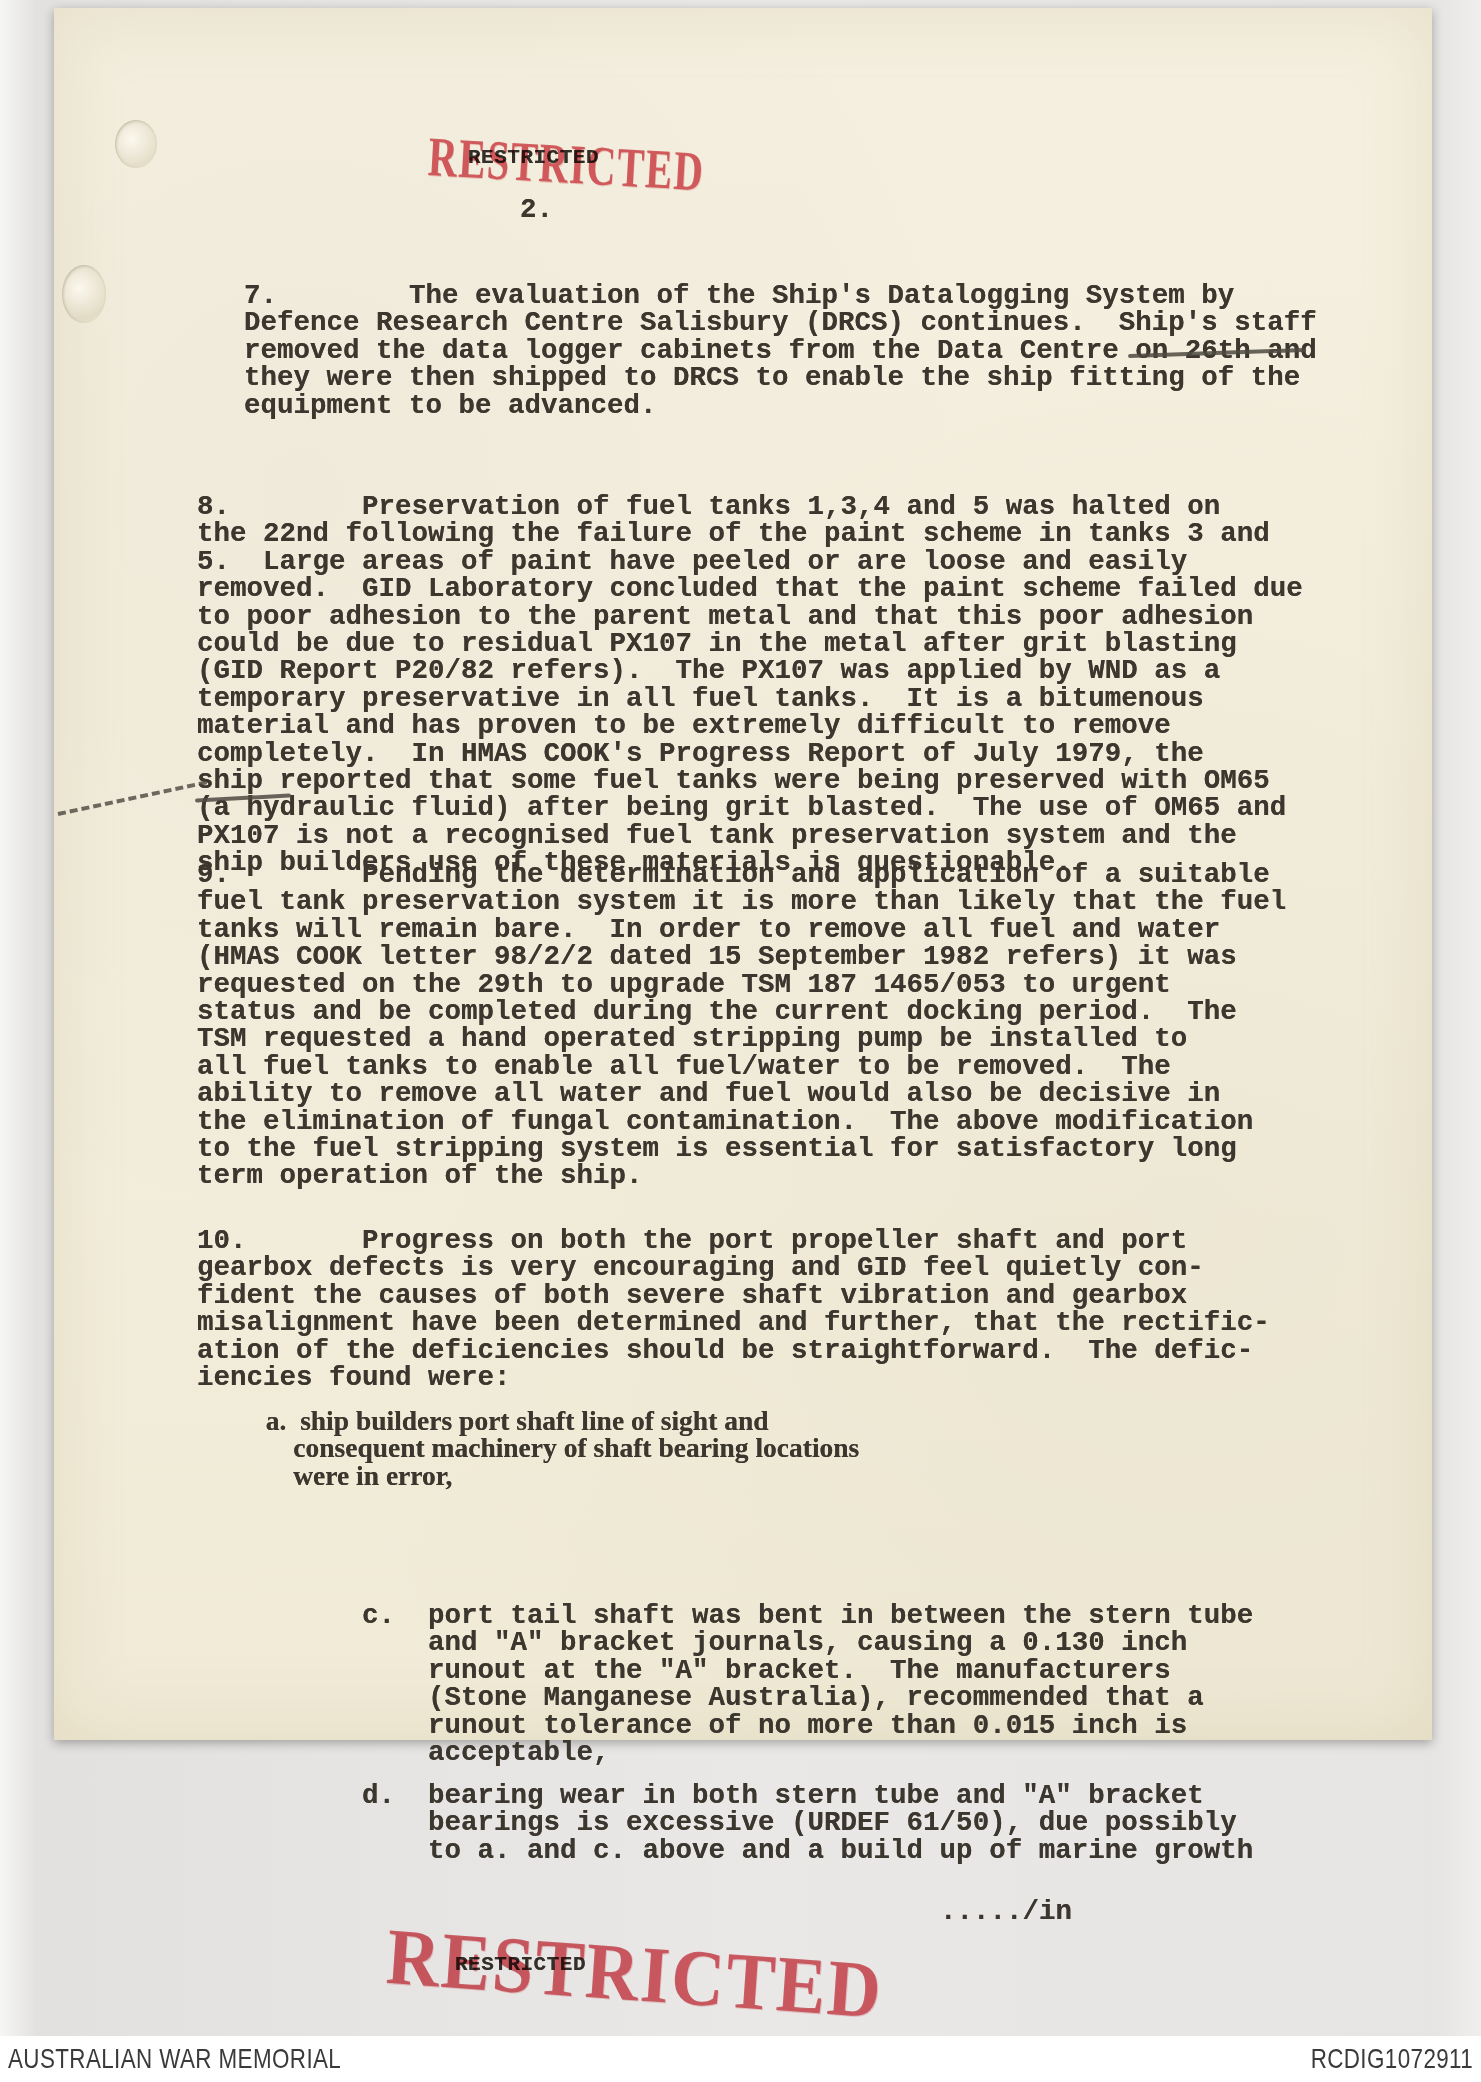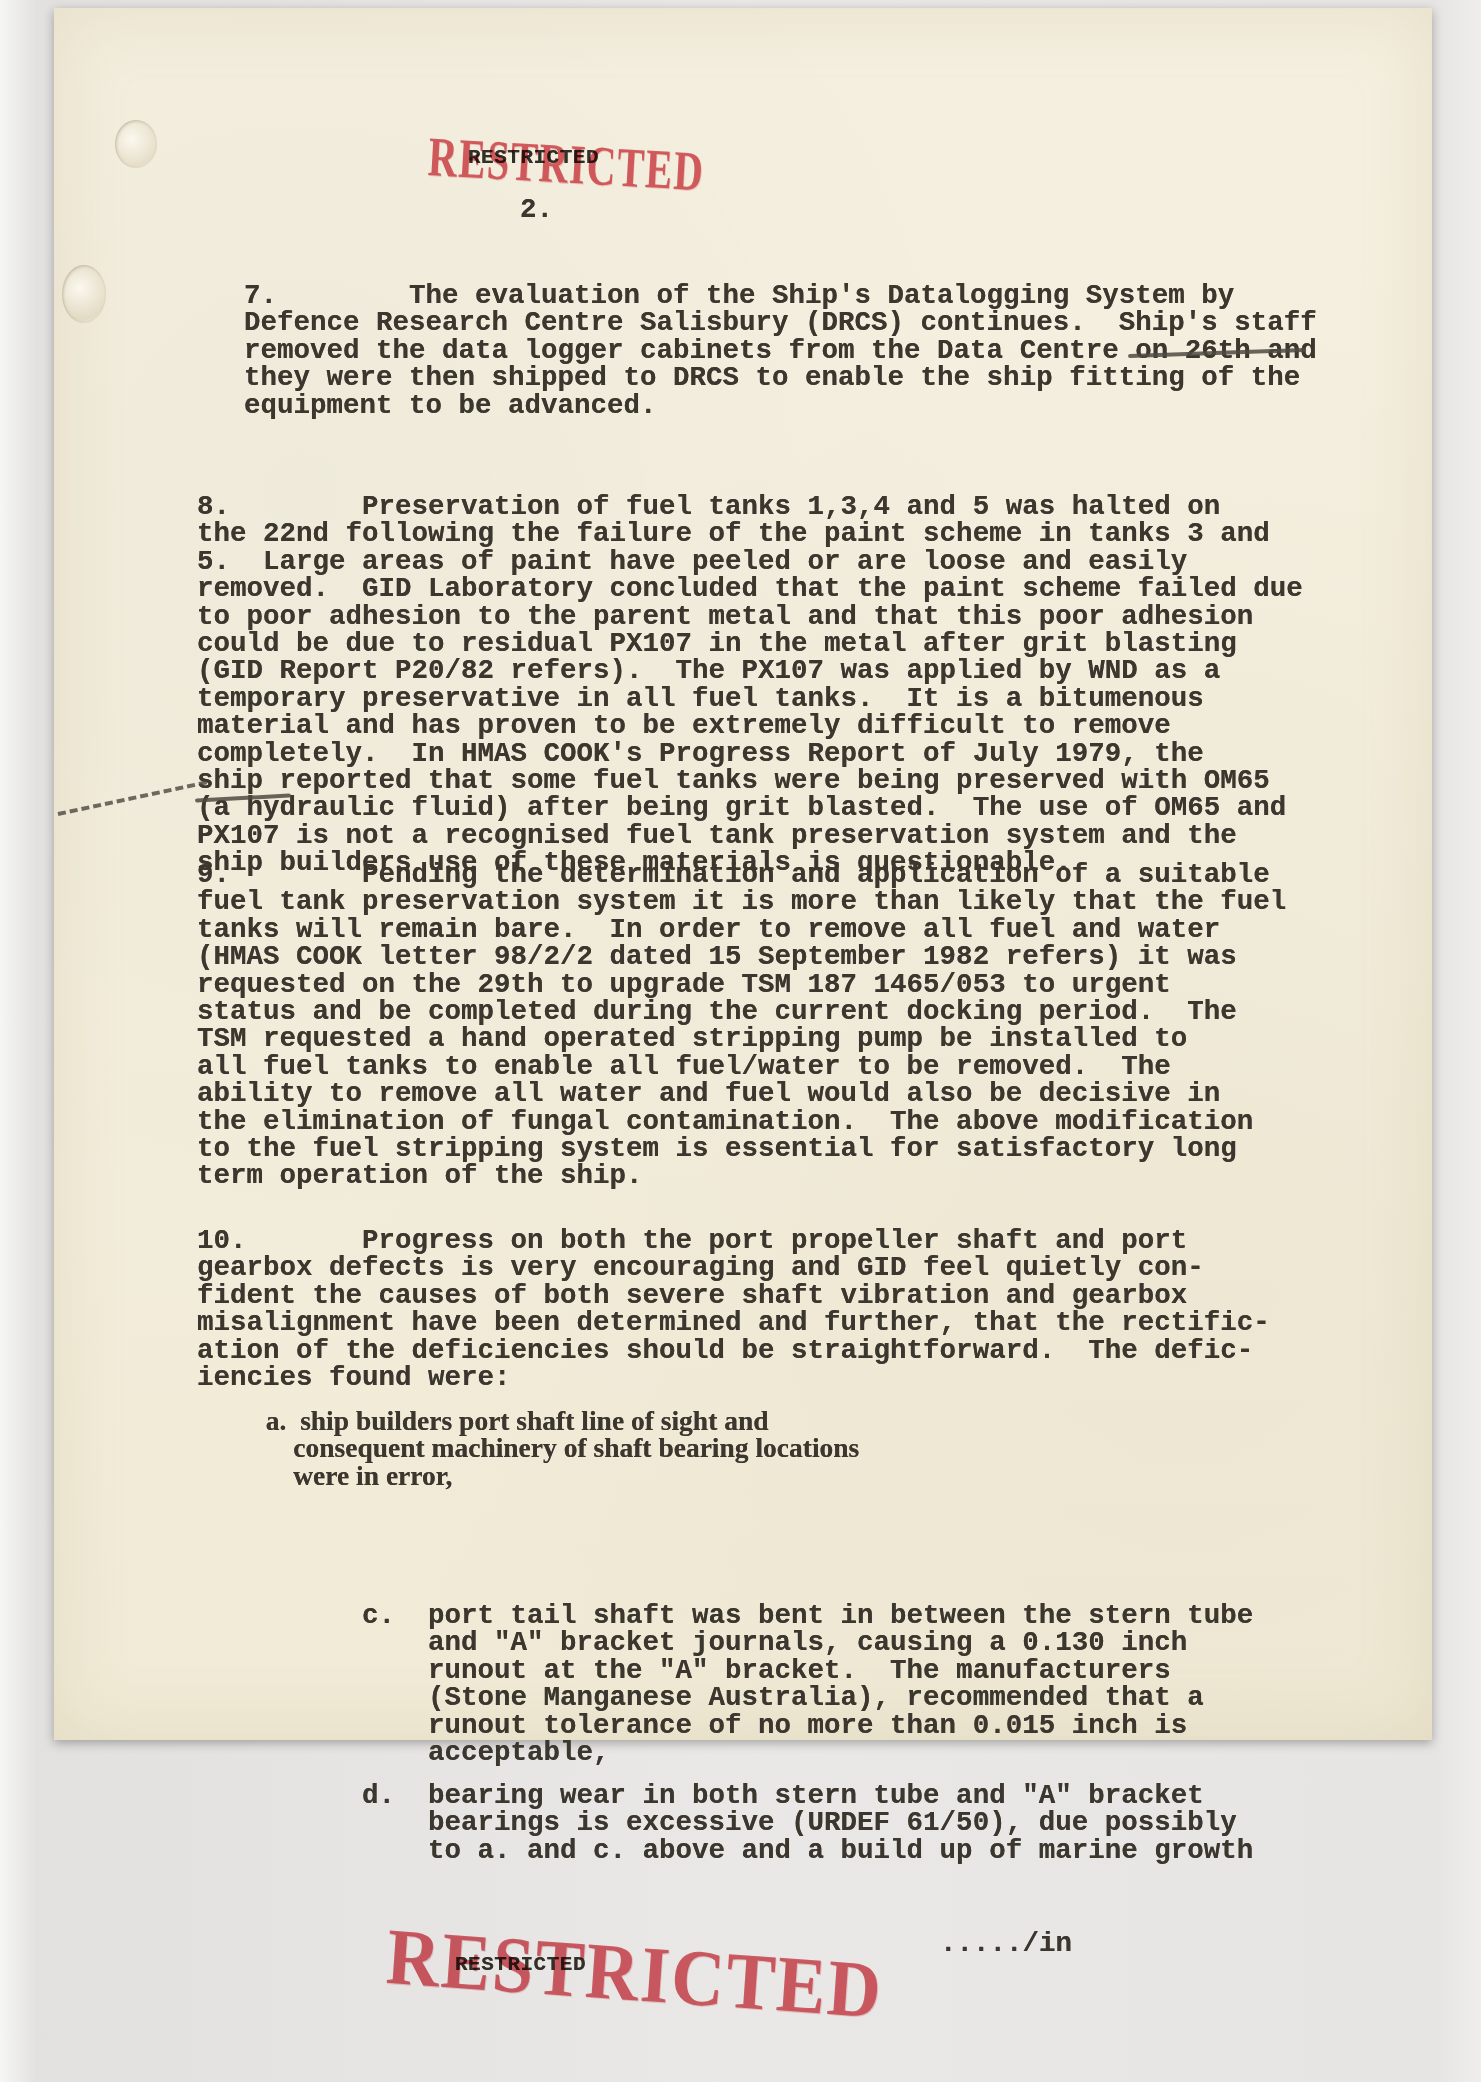--- a/index.html
+++ b/index.html
@@ -29,21 +29,21 @@
   .typed-restricted-bottom{ left:401px; top:1943px; font-size:21px; letter-spacing:0.5px; color:#332f28; }
   .page-number { left:466px; top:188px; }
   .para-7  { left:143px; top:274px;margin-left:47px; }
   .para-8  { left:143px; top:441px;margin-top:44px; }
   .para-9  { left:143px; top:853px; }
   .para-10 { left:143px; top:1219px; }
   .item-a  { left:143px; top:1399px;font-family:Liberation Serif, serif; }
   .item-b  { left:143px; top:1500px; }
   .item-c  { left:143px; top:1594px; }
   .item-d  { left:143px; top:1774px; }
-  .continuation { left:886px; top:1890px;margin-top:32px; }
+  .continuation { left:886px; top:1890px; }
   .stamp {
     position:absolute;
     font-family:"Liberation Serif", serif;
     font-weight:bold;
     color:rgba(214,70,80,0.82);
     white-space:nowrap;
     transform-origin:left top;
     mix-blend-mode:multiply;
     text-shadow:1px 1px 0 rgba(214,70,80,0.25);
   }
@@ -147,14 +147,18 @@
 
     <div class="typed typed-restricted-bottom">RESTRICTED</div>
     <div class="stamp stamp-bottom">RESTRICTED</div>
 
     <div class="pen-dash"></div>
     <div class="pen-strike strike-px107"></div>
     <div class="pen-strike strike-26th"></div>
 
   </div>
 
+  <div class="footer">
+    <span class="footer-left">AUSTRALIAN WAR MEMORIAL</span>
+    <span class="footer-right">RCDIG1072911</span>
+  </div>
 
 </div>
 
 </body></html>

